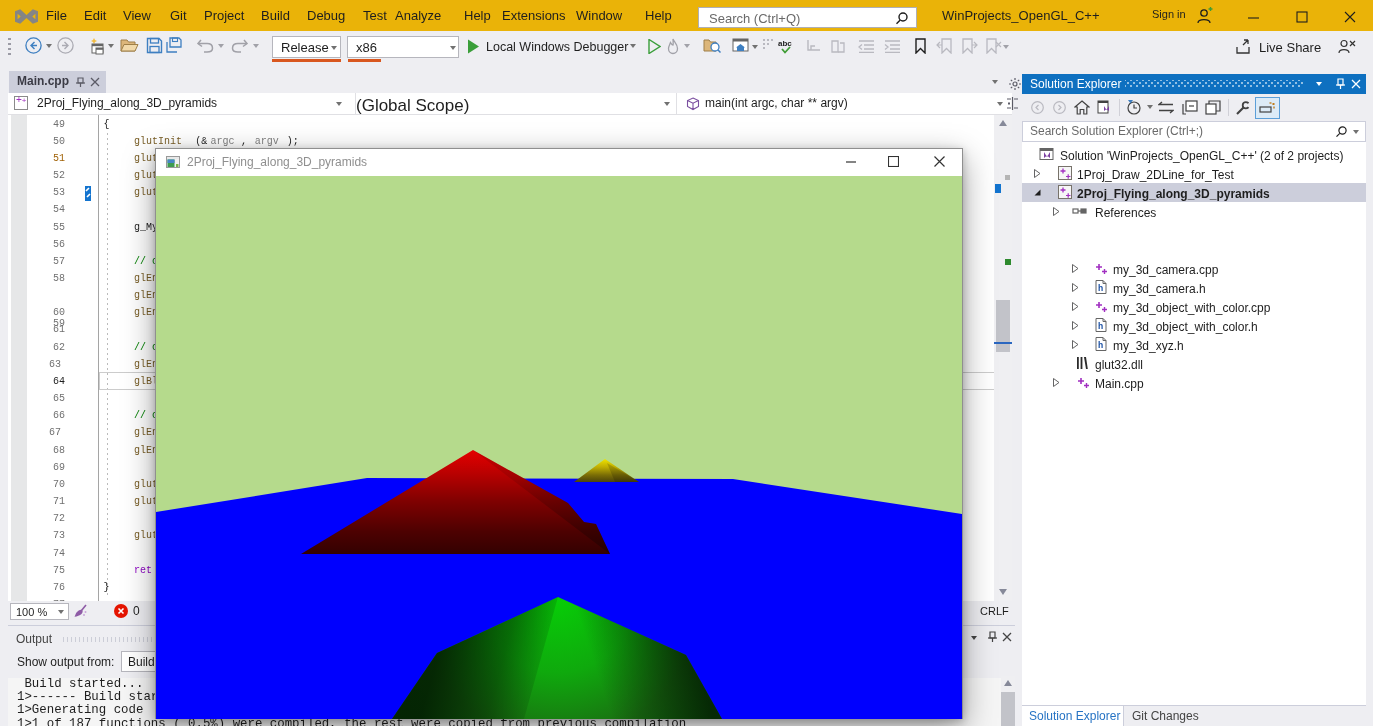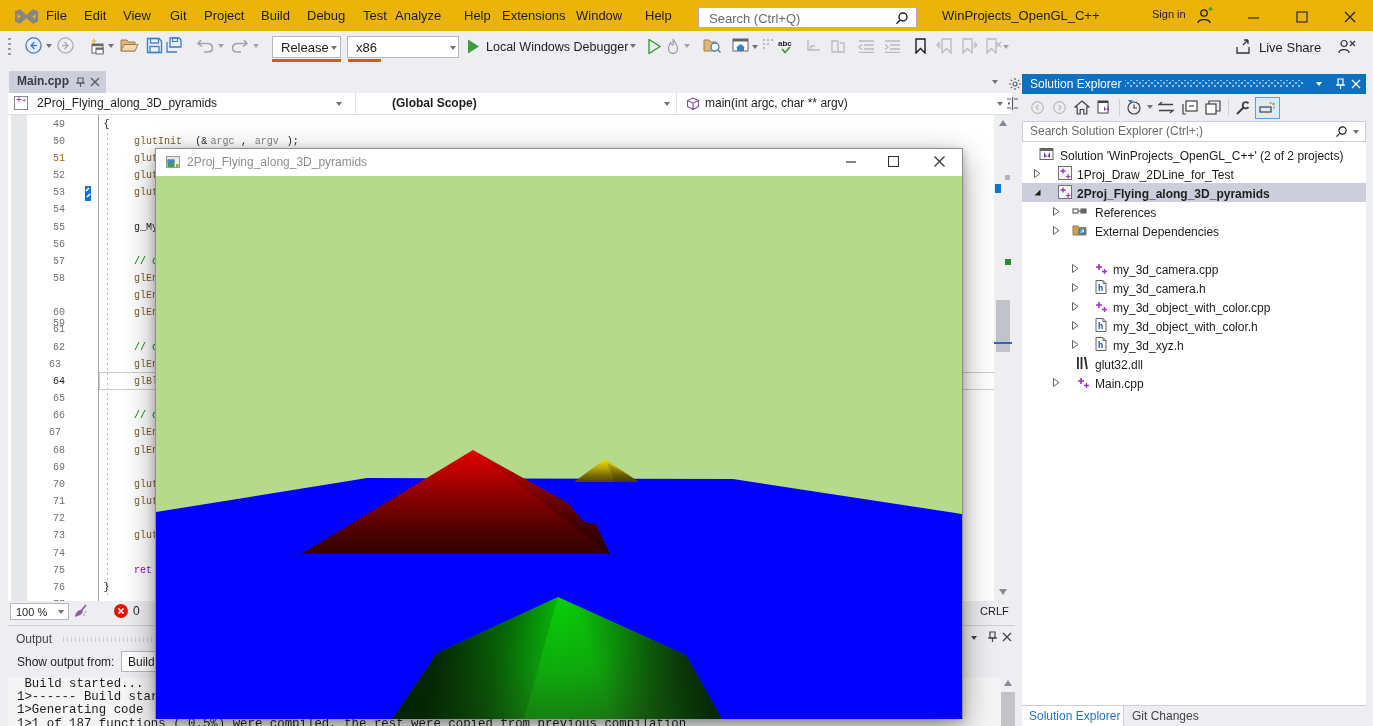--- a/index.html
+++ b/index.html
@@ -236,21 +236,21 @@
   </svg>
 </div>
 
 <div class="abs" style="left:8px;top:93px;width:1004px;height:22px;background:#FFFFFF;border-bottom:1px solid #E0E0E4;">
   <div class="abs" style="left:6px;top:3px;width:14px;height:14px;border:1px solid #8a8a8a;background:#fff;">
     <span class="abs" style="left:1px;top:-3px;font-size:10px;color:#A12FC1;">+<span style="font-size:8px;">+</span></span>
   </div>
   <span class="abs" style="left:29px;top:3px;font-size:12px;">2Proj_Flying_along_3D_pyramids</span>
   <div class="caret" style="left:328px;top:9px;"></div>
   <div class="abs" style="left:347px;top:0;width:1px;height:22px;background:#E0E0E4;"></div>
-  <span class="abs" style="left:384px;top:3px;font-size:12px;font-weight:bold;">(Global Scope)</span>
+  <span class="abs" style="left:348px;top:3px;font-size:17px;">(Global Scope)</span>
   <div class="caret" style="left:656px;top:9px;"></div>
   <div class="abs" style="left:668px;top:0;width:1px;height:22px;background:#E0E0E4;"></div>
   <svg class="abs" style="left:678px;top:4px;" width="14" height="14" viewBox="0 0 14 14">
     <path d="M7,1 L12.5,3.5 12.5,9.5 7,12.5 1.5,9.5 1.5,3.5 Z M1.5,3.5 L7,6.2 12.5,3.5 M7,6.2 L7,12.5" fill="none" stroke="#7B4FA0" stroke-width="1.1"></path>
   </svg>
   <span class="abs" style="left:697px;top:3px;font-size:12px;">main(int argc, char ** argv)</span>
   <div class="caret" style="left:989px;top:9px;"></div>
   <svg class="abs" style="left:998px;top:4px;" width="13" height="13" viewBox="0 0 13 13">
     <path d="M6.5,0 L6.5,13 M1,2 L5,2 M8,2 L12,2 M1,11 L5,11 M8,11 L12,11" stroke="#5b5b66" stroke-width="1.2"></path>
     <path d="M3,5 L3,8 M2,6.5 L4,6.5" stroke="#5b5b66" stroke-width="1"></path>
@@ -501,31 +501,20 @@
       <div class="treerow" style="top:57px;">
         <svg style="position:absolute;left:30px;top:5px;" width="9" height="9" viewBox="0 0 9 9">
           <path d="M1.5,0.5 L7,4.5 1.5,8.5 Z" fill="none" stroke="#646465" stroke-width="1"></path>
         </svg>
         <svg style="position:absolute;left:50px;top:1px;" width="16" height="16" viewBox="0 0 16 16">
           <rect x="1" y="6" width="5" height="4" fill="#fff" stroke="#656565" stroke-width="1.2"></rect>
           <rect x="9" y="6" width="5" height="4" fill="#656565" stroke="#656565" stroke-width="1.2"></rect>
           <line x1="6" y1="8" x2="9" y2="8" stroke="#656565" stroke-width="1.2"></line>
         </svg>
         <span style="position:absolute;left:73px;top:2px;color:#1e1e1e;">References</span>
-      </div>
-      <div class="treerow" style="top:76px;">
-        <svg style="position:absolute;left:30px;top:5px;" width="9" height="9" viewBox="0 0 9 9">
-          <path d="M1.5,0.5 L7,4.5 1.5,8.5 Z" fill="none" stroke="#646465" stroke-width="1"></path>
-        </svg>
-        <svg style="position:absolute;left:50px;top:1px;" width="16" height="16" viewBox="0 0 16 16">
-          <path d="M1,4 L6,4 7,5.5 14,5.5 14,13 1,13 Z" fill="#C8A253" stroke="#997B3F"></path>
-          <rect x="7" y="7" width="6" height="5" fill="#5B9BD5" stroke="#2F6B9E"></rect>
-          <path d="M9,10.5 L11.5,8 M11.5,10 L11.5,8 9.5,8" stroke="#fff" stroke-width="1"></path>
-        </svg>
-        <span style="position:absolute;left:73px;top:2px;color:#1e1e1e;">External Dependencies</span>
       </div>
       <div class="treerow" style="top:114px;">
         <svg style="position:absolute;left:49px;top:5px;" width="9" height="9" viewBox="0 0 9 9">
           <path d="M1.5,0.5 L7,4.5 1.5,8.5 Z" fill="none" stroke="#646465" stroke-width="1"></path>
         </svg>
         <svg style="position:absolute;left:71px;top:1px;" width="16" height="16" viewBox="0 0 16 16">
           <path d="M3,7 L9,7 M6,4 L6,10" stroke="#A12FC1" stroke-width="1.6"></path>
           <path d="M9,11.5 L14,11.5 M11.5,9 L11.5,14" stroke="#A12FC1" stroke-width="1.4"></path>
         </svg>
         <span style="position:absolute;left:91px;top:2px;color:#1e1e1e;">my_3d_camera.cpp</span>

